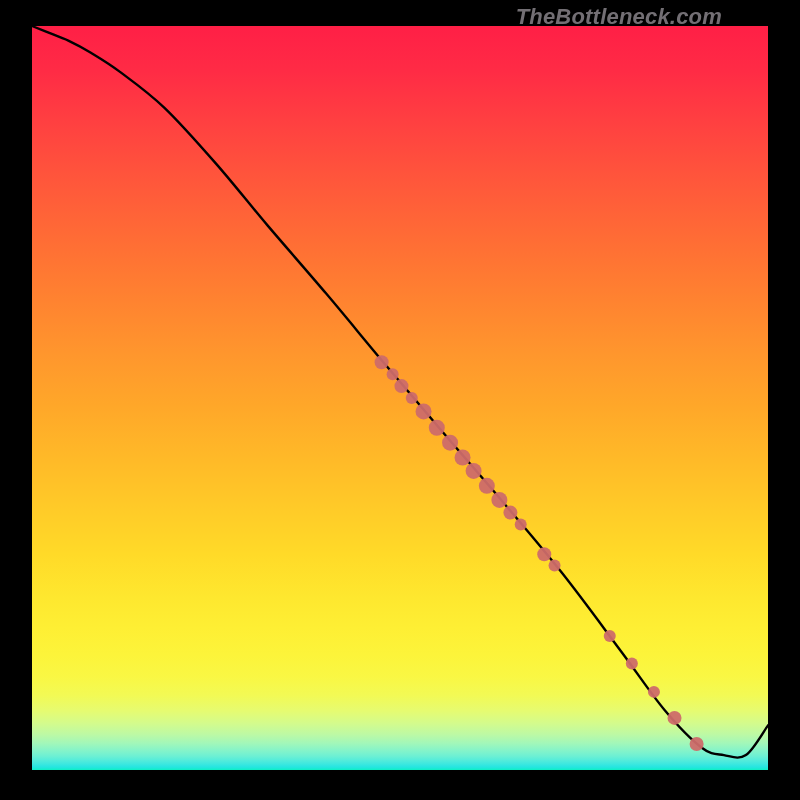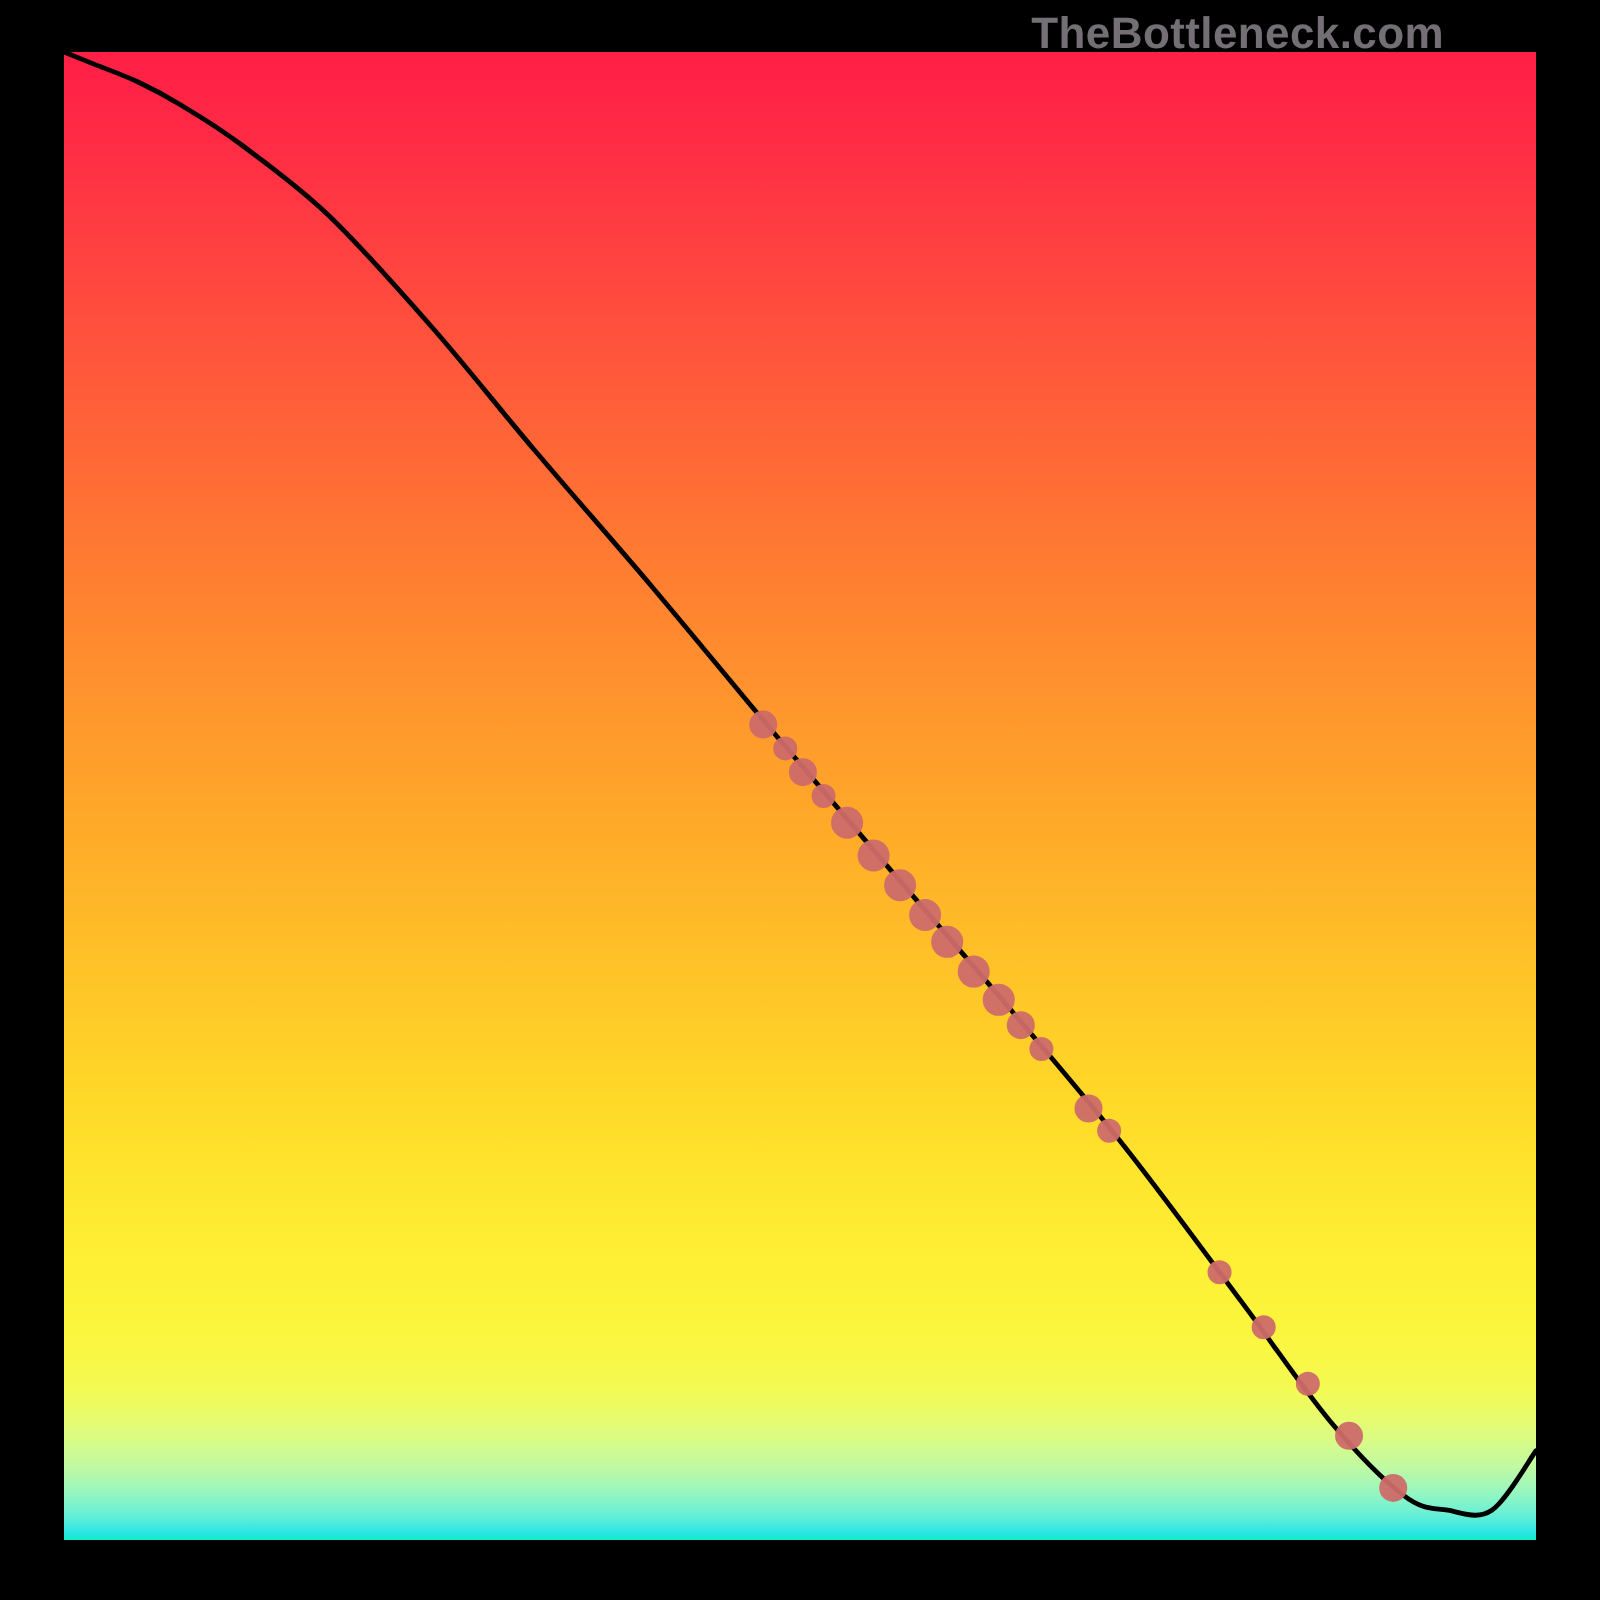--- a/index.html
+++ b/index.html
@@ -8,20 +8,21 @@
     width: 800px;
     height: 800px;
     background: #000000;
     overflow: hidden;
     font-family: Arial, Helvetica, sans-serif;
   }
   .stage {
     position: relative;
     width: 756px;
     height: 800px;
+    font-style: italic;
   }
   .plot-area {
     position: absolute;
     left: 32px;
     top: 26px;
     width: 736px;
     height: 744px;
     overflow: visible;
   }
   .gradient-bg {

